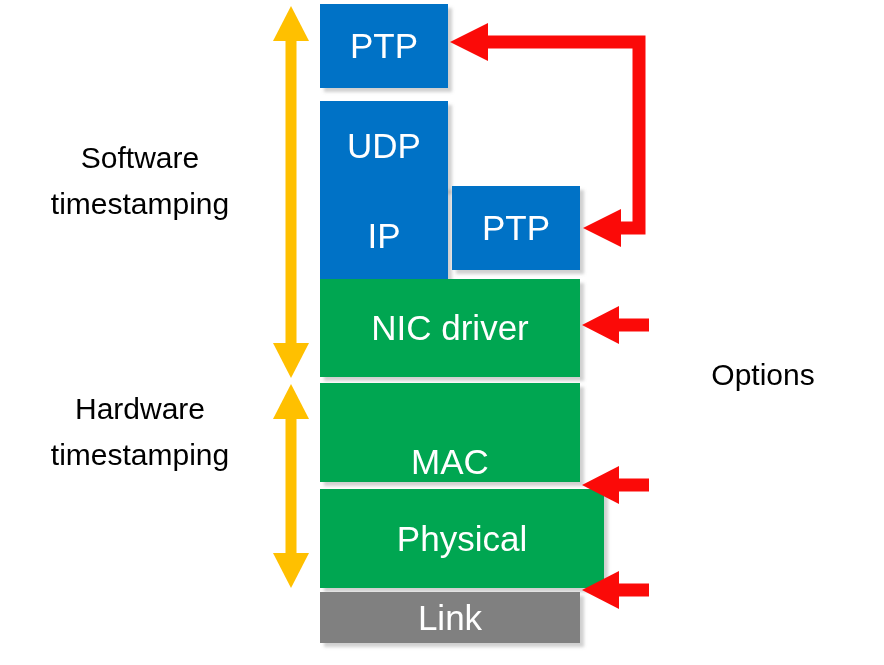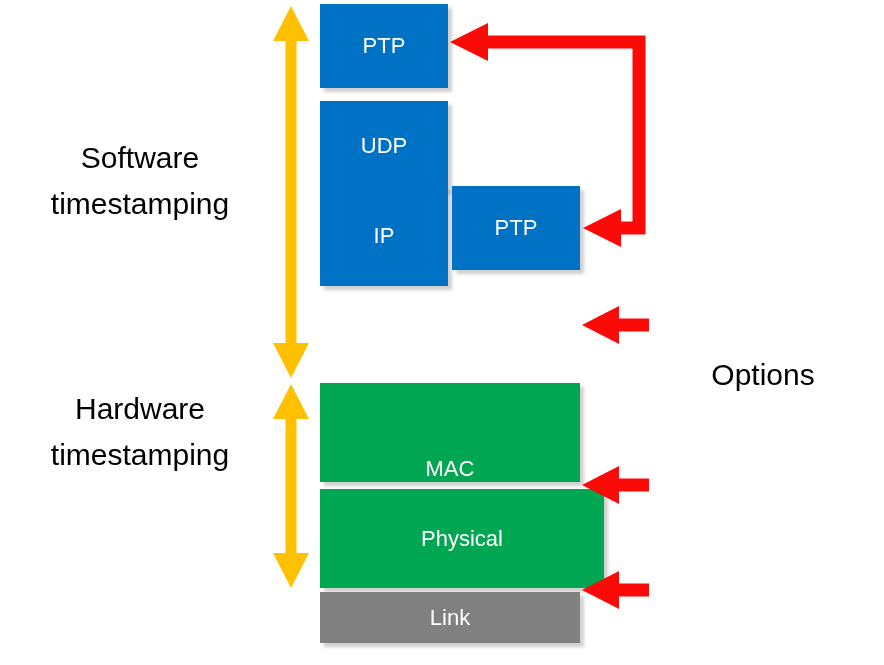--- a/index.html
+++ b/index.html
@@ -14,21 +14,21 @@
     height: 665px;
     background: #ffffff;
     overflow: hidden;
   }
   .box {
     position: absolute;
     display: flex;
     align-items: center;
     justify-content: center;
     color: var(--box-text, #ffffff);
-    font-size: 22px;
+    font-size: 35px;
     box-shadow: 4px 4px 3px rgba(120,120,120,0.35);
   }
   .blue  { background: var(--blue,  #0072C6); }
   .green { background: var(--green, #00A651); }
   .gray  { background: var(--gray,  #808080); }
 
   #box-ptp-top   { left: 320px; top: 4px;   width: 128px; height: 84px; }
   #box-udp       { left: 320px; top: 93px;  width: 128px; height: 89px; margin-top: 8px; }
   #box-ip        { left: 320px; top: 186px; width: 128px; height: 100px; }
   #box-ptp-right { left: 452px; top: 186px; width: 128px; height: 84px; }
@@ -85,20 +85,23 @@
     </div>
   <div class="box blue" id="box-udp">
       <span>UDP</span>
     </div>
   <div class="box blue" id="box-ip">
       <span>IP</span>
     </div>
   <div class="box blue" id="box-ptp-right">
       <span>PTP</span>
     </div>
+  <div class="box green" id="box-nic">
+      <span>NIC driver</span>
+    </div>
   <div class="box green" id="box-mac">
       <span>MAC</span>
     </div>
   <div class="box green" id="box-physical">
       <span>Physical</span>
     </div>
   <div class="box gray" id="box-link">
       <span>Link</span>
     </div>
 

